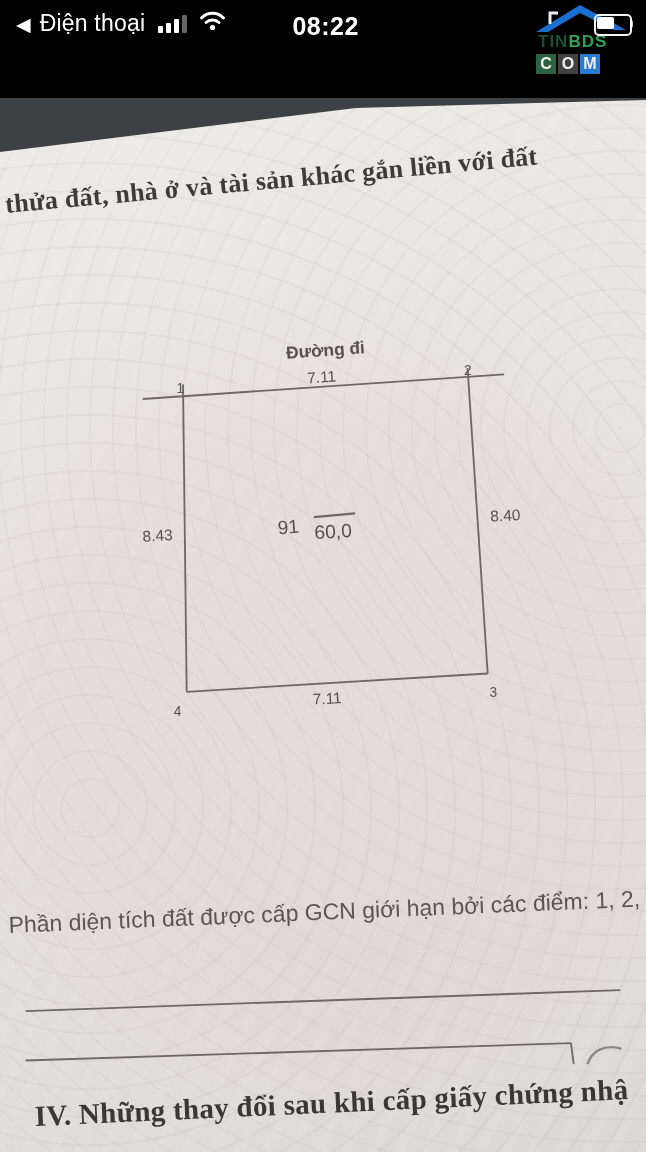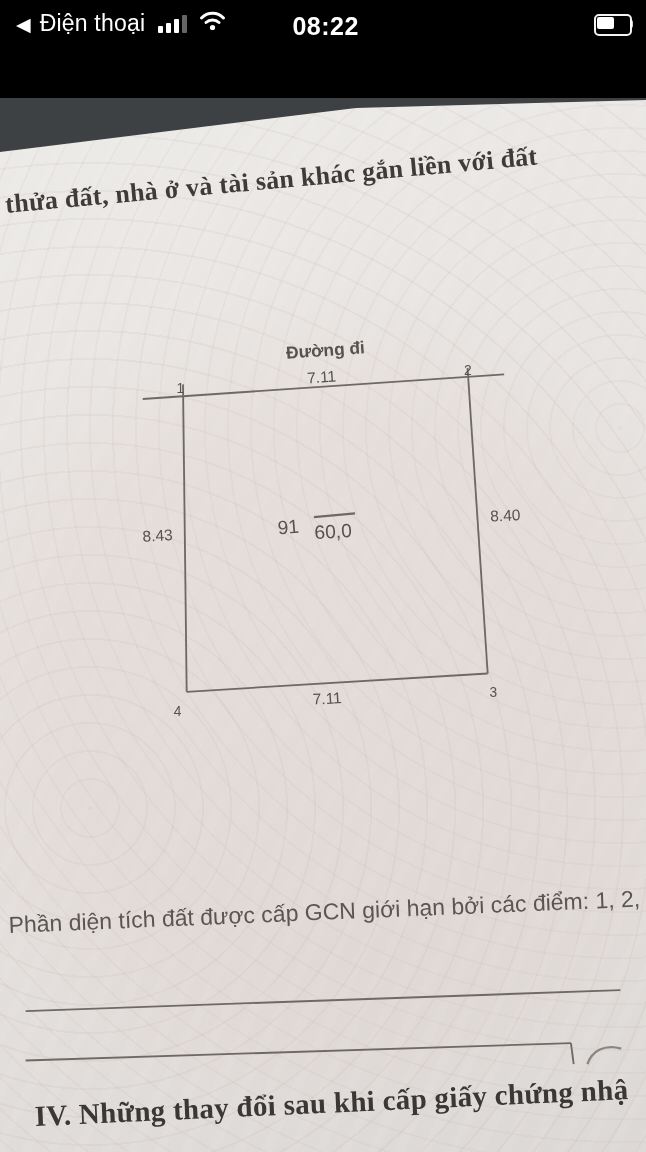--- a/index.html
+++ b/index.html
@@ -94,20 +94,32 @@
     </div>
     <div class="sb-time">08:22</div>
   </div>
 
   <div class="battery">
     <span class="case"></span>
       <span class="nub"></span>
       <span class="fill"></span>
   </div>
 
+  <div class="logo">
+    <svg class="roof" width="96" height="32" viewBox="0 0 96 32">
+      <polygon points="2,30 46,3 92,28 80,28 46,11 14,30" fill="#1b6fd3"></polygon>
+      <polyline points="16,22 16,11 24,11" stroke="#e9eef5" stroke-width="3" fill="none"></polyline>
+    </svg>
+    <div class="line1"><span class="tin">TIN</span><span class="bds">BDS</span></div>
+    <div class="comrow">
+      <b class="c">C</b>
+      <b class="o">O</b>
+      <b class="m">M</b>
+    </div>
+  </div>
 
   <div class="backdrop"></div>
 
   <div class="paper">
     <div class="guilloche"></div>
 
     <div class="doc-header">thửa đất, nhà ở và tài sản khác gắn liền với đất</div>
 
     <svg class="diagram" viewBox="0 98 646 1152">
 

